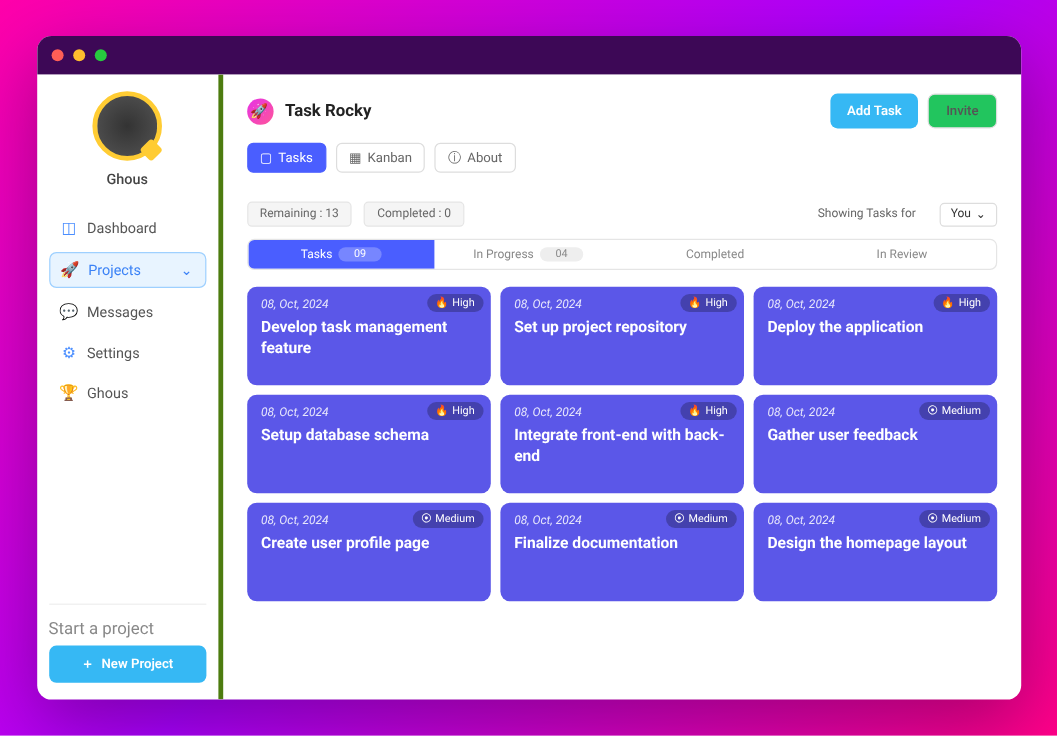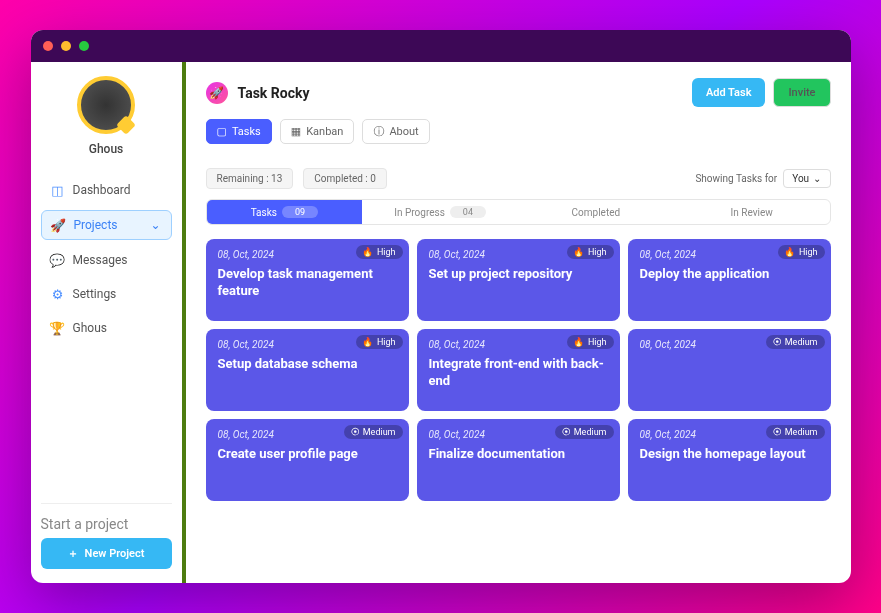--- a/index.html
+++ b/index.html
@@ -202,21 +202,21 @@
       border: 1px solid #e5e5e5;
       border-radius: 4px;
       padding: 4px 10px;
       font-size: 10px;
       color: #666;
     }
     .showing-wrap {
       margin-left: auto;
       display: flex;
       align-items: center;
-      gap: 6px;
+      gap: 20px;
       font-size: 10px;
       color: #666;
     }
     .you-select {
       border: 1px solid #ddd;
       border-radius: 4px;
       padding: 3px 8px;
       font-size: 10px;
       color: #333;
       display: flex;
@@ -445,20 +445,21 @@
             </div>
             <div class="card-date">08, Oct, 2024</div>
             <div class="card-title">Integrate front-end with back-end</div>
           </div>
           <div class="card">
             <div class="priority">
               <span>⦿</span>
               <span>Medium</span>
             </div>
             <div class="card-date">08, Oct, 2024</div>
+            <div class="card-title">Gather user feedback</div>
           </div>
           <div class="card">
             <div class="priority">
               <span>⦿</span>
               <span>Medium</span>
             </div>
             <div class="card-date">08, Oct, 2024</div>
             <div class="card-title">Create user profile page</div>
           </div>
           <div class="card">

